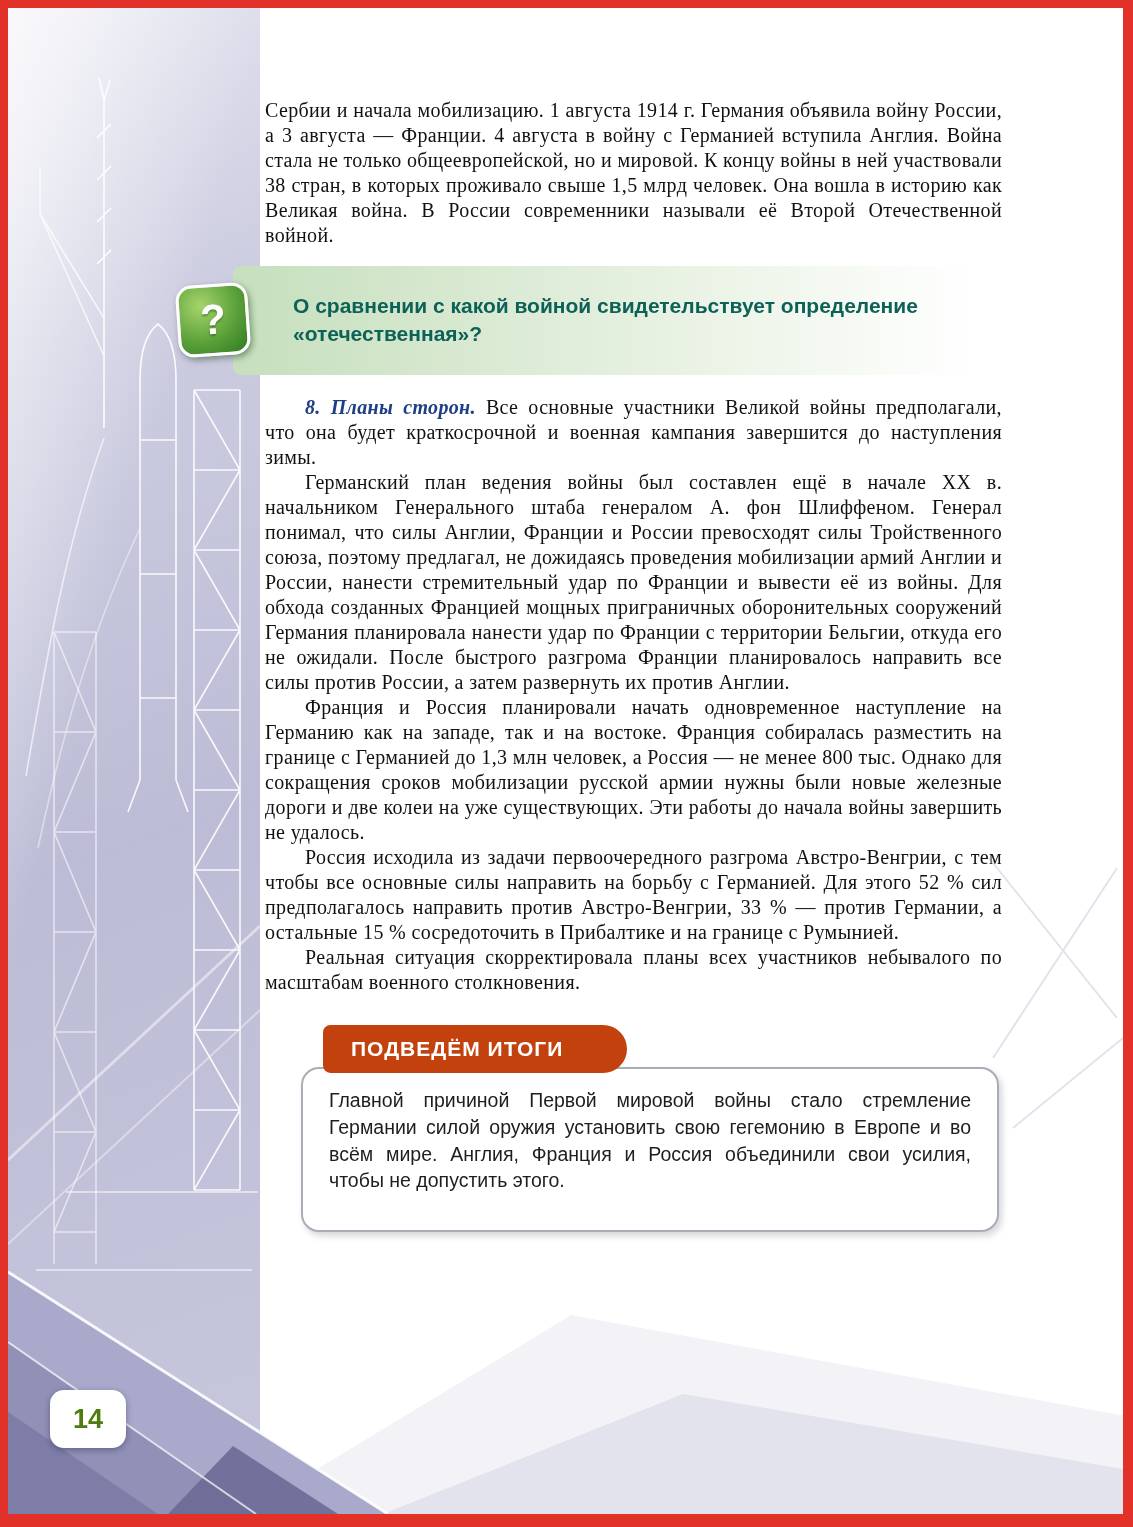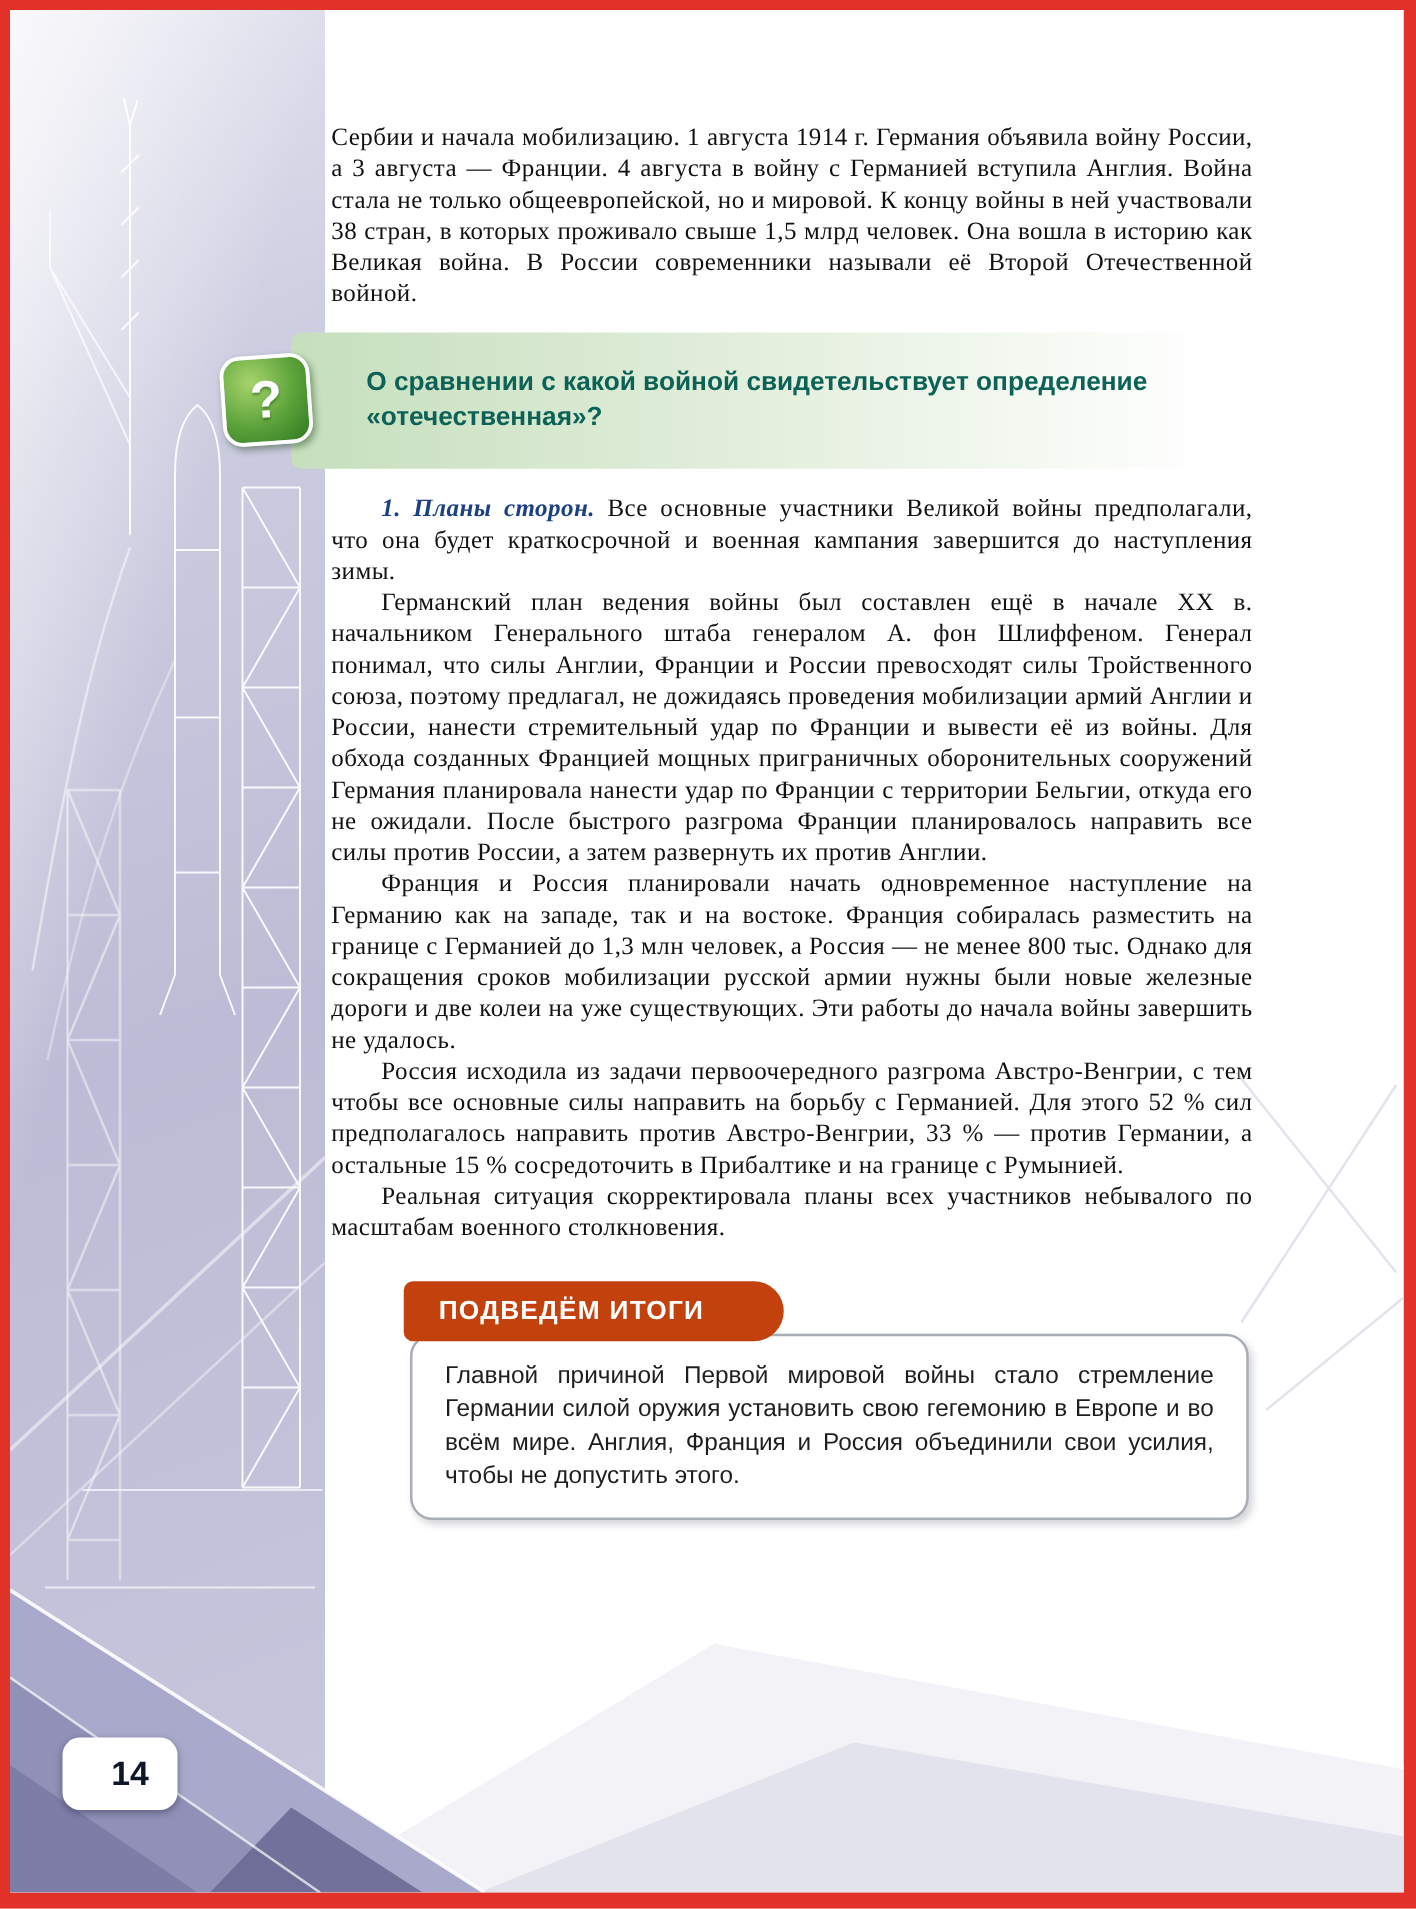--- a/index.html
+++ b/index.html
@@ -63,33 +63,33 @@
   .summary{margin:30px 0 0 36px;width:698px;position:relative;}
   .badge{
     display:inline-block;margin-left:22px;padding:12px 64px 12px 28px;
     background:#c2410c;color:#fff;border-radius:8px 26px 26px 8px;
     font-family:"Liberation Sans", sans-serif;font-weight:bold;
     font-size:21px;letter-spacing:1px;position:relative;z-index:2;
   }
   .summary-box{
     margin-top:-6px;background:#fff;border:2.5px solid #a9adb5;border-radius:18px;
     box-shadow:3px 4px 6px rgba(90,95,110,.25);
-    padding:18px 26px 20px 26px;position:relative;z-index:1;margin-left:27px;
+    padding:18px 26px 36px 26px;position:relative;z-index:1;
   }
   .summary-box p{
     margin:0;font-family:"Liberation Sans", sans-serif;
     font-size:19.5px;line-height:1.38;color:#1e1e1e;text-align:justify;
   }
   
   .page-number{
     position:absolute;left:42px;bottom:66px;width:76px;height:58px;
     background:#fff;border-radius:14px;box-shadow:0 2px 6px rgba(40,40,70,.45);
     display:flex;align-items:center;justify-content:center;
     font-family:"Liberation Sans", sans-serif;font-weight:bold;
-    font-size:27px;color:#0f172a;z-index:5;padding-left:16px;
+    font-size:27px;color:#4d7c0f;z-index:5;
   }
 </style>
 </head>
 <body>
 
 <div class="page">
 
   <div class="left-strip">
     <div class="sheen"></div>
     <svg width="252" height="1506" viewBox="0 0 252 1506">
@@ -154,21 +154,21 @@
     <div class="question-row">
       <div class="q-icon">
         <span>?</span>
       </div>
       <div class="q-strip">
         <p>О сравнении с какой войной свидетельствует определение «отечественная»?</p>
       </div>
     </div>
 
 
-    <p class="body"><span class="lead">1. Планы сторон.</span><span>Все основные участники Великой войны предполагали, что она будет краткосрочной и военная кампания завершится до наступления зимы.</span></p>
+    <p class="body"><span class="lead">8. Планы сторон.</span><span>Все основные участники Великой войны предполагали, что она будет краткосрочной и военная кампания завершится до наступления зимы.</span></p>
 
     <p class="body">Германский план ведения войны был составлен ещё в начале XX в. начальником Генерального штаба генералом А. фон Шлиффеном. Генерал понимал, что силы Англии, Франции и России превосходят силы Тройственного союза, поэтому предлагал, не дожидаясь проведения мобилизации армий Англии и России, нанести стремительный удар по Франции и вывести её из войны. Для обхода созданных Францией мощных приграничных оборонительных сооружений Германия планировала нанести удар по Франции с территории Бельгии, откуда его не ожидали. После быстрого разгрома Франции планировалось направить все силы против России, а затем развернуть их против Англии.</p>
 
     <p class="body">Франция и Россия планировали начать одновременное наступление на Германию как на западе, так и на востоке. Франция собиралась разместить на границе с Германией до 1,3 млн человек, а Россия — не менее 800 тыс. Однако для сокращения сроков мобилизации русской армии нужны были новые железные дороги и две колеи на уже существующих. Эти работы до начала войны завершить не удалось.</p>
 
     <p class="body">Россия исходила из задачи первоочередного разгрома Австро-Венгрии, с тем чтобы все основные силы направить на борьбу с Германией. Для этого 52 % сил предполагалось направить против Австро-Венгрии, 33 % — против Германии, а остальные 15 % сосредоточить в Прибалтике и на границе с Румынией.</p>
 
     <p class="body">Реальная ситуация скорректировала планы всех участников небывалого по масштабам военного столкновения.</p>
 
     <div class="summary">

